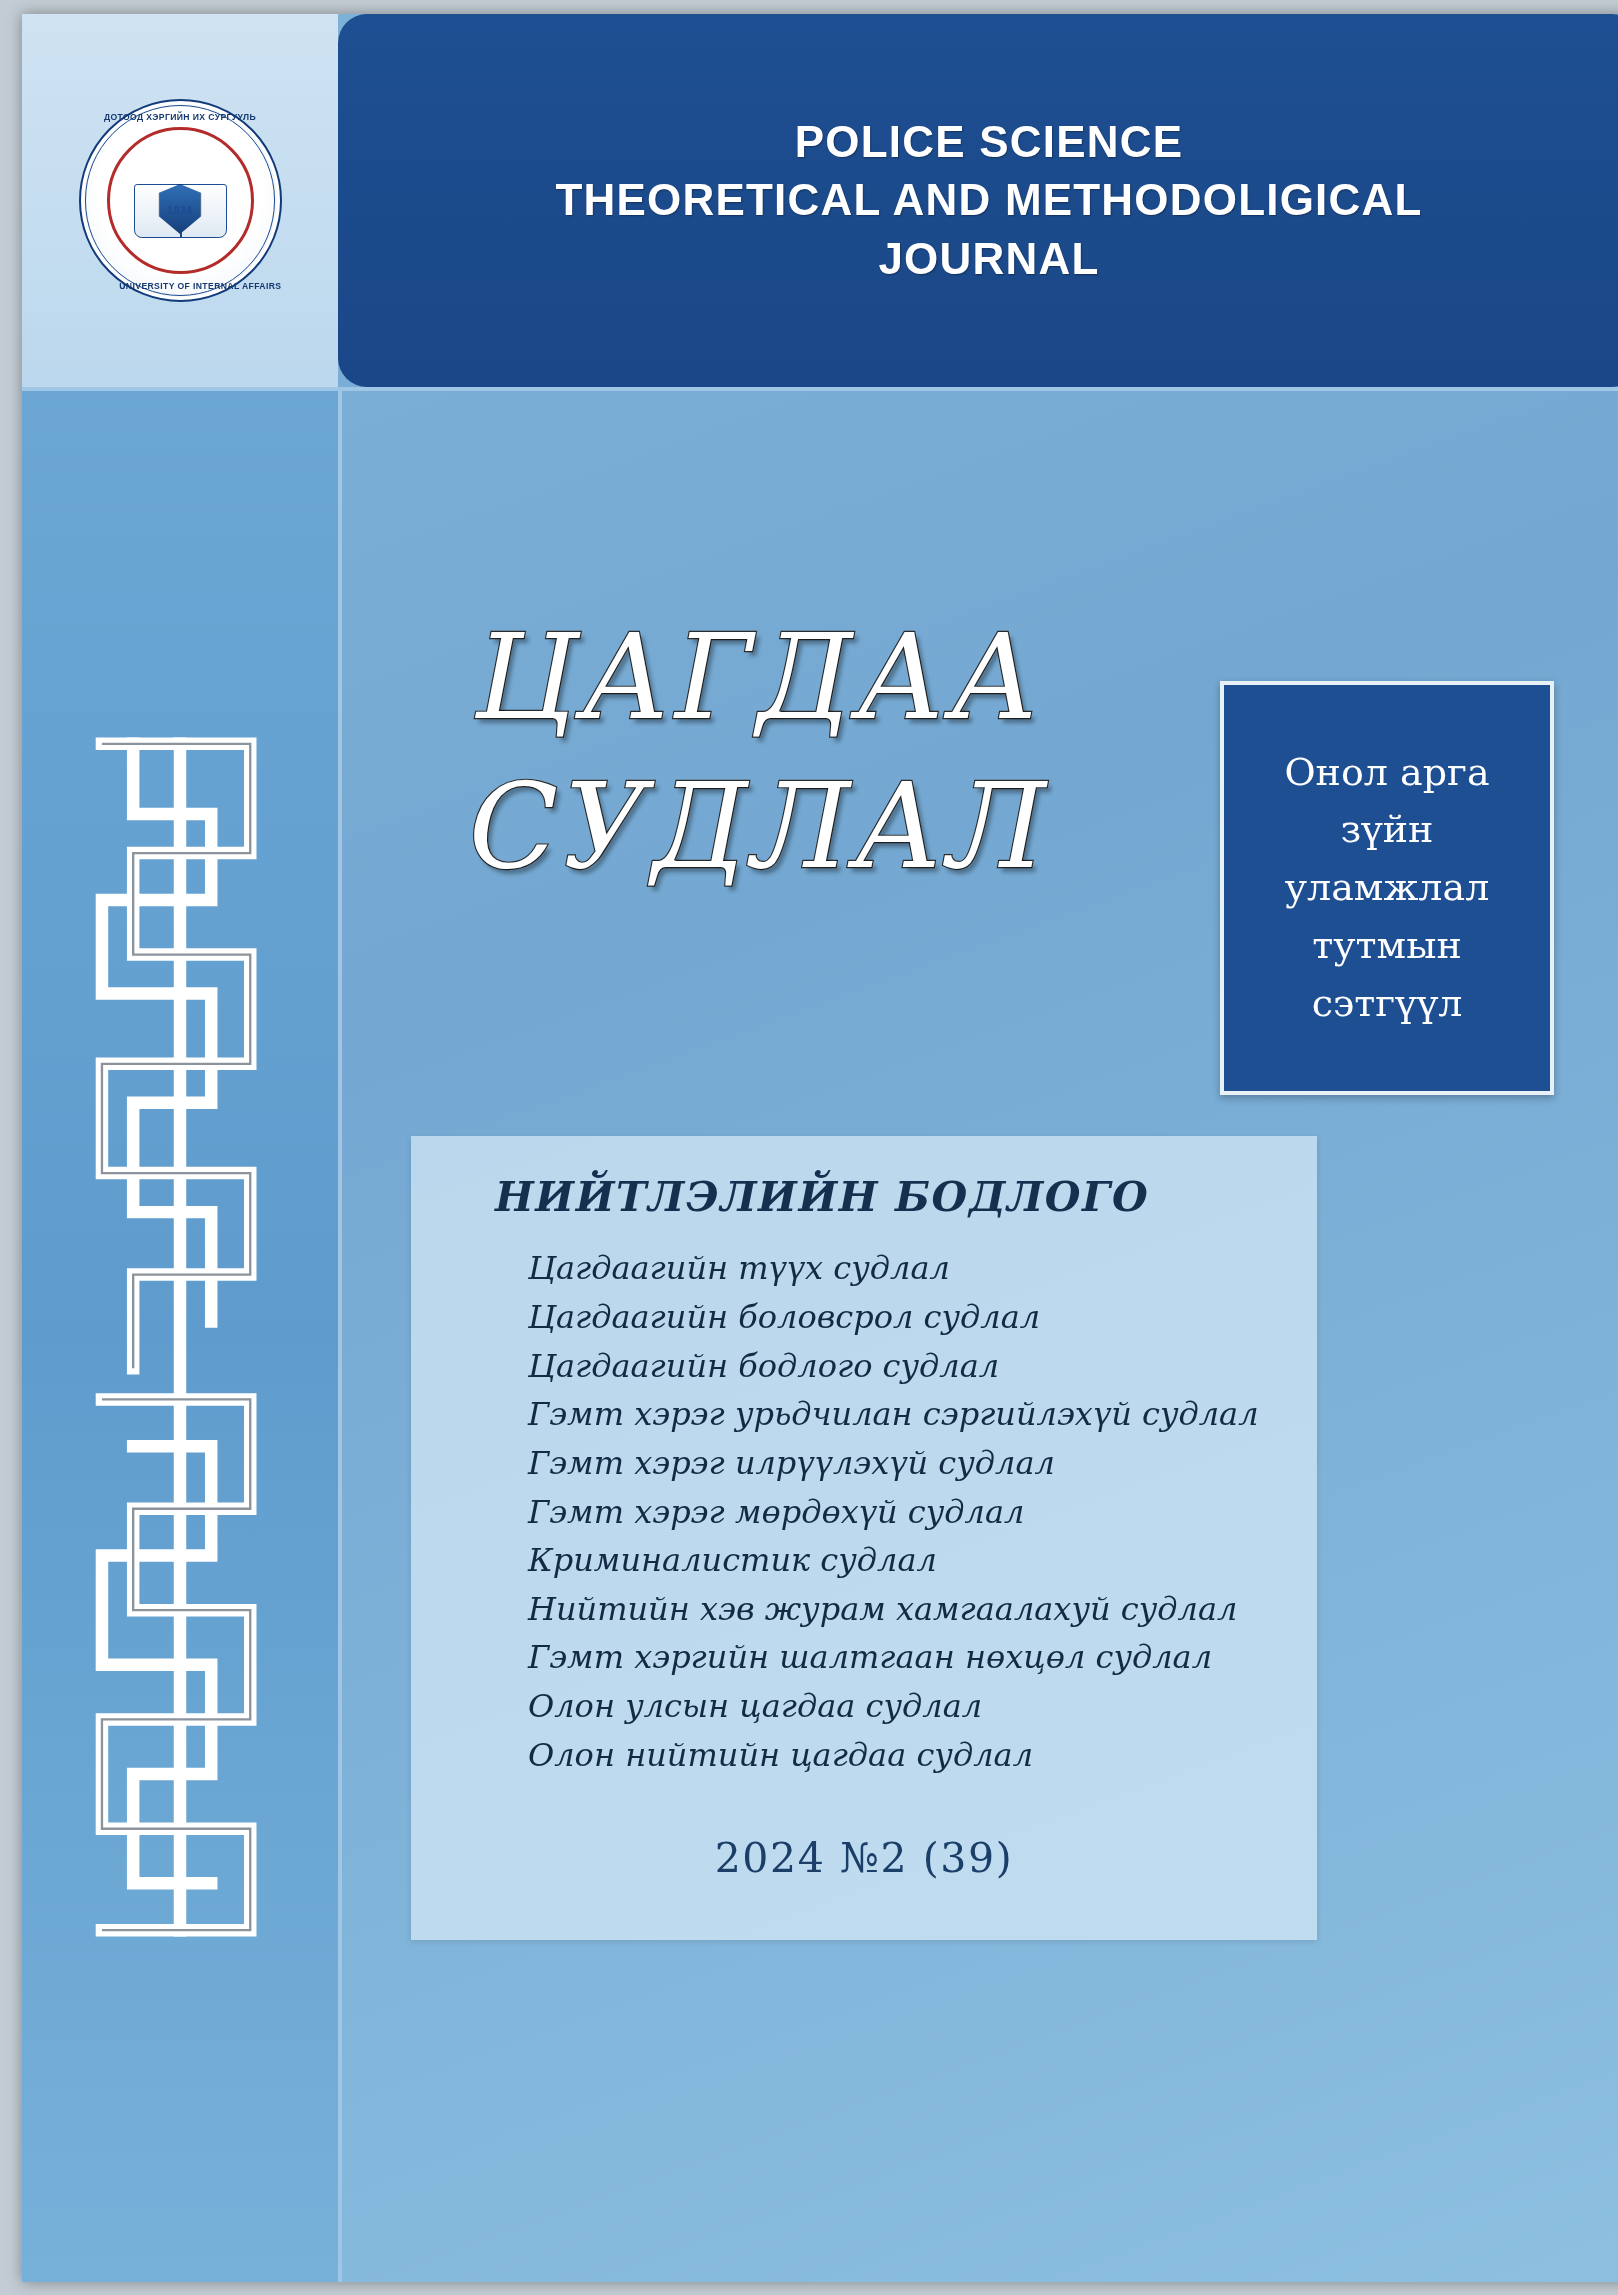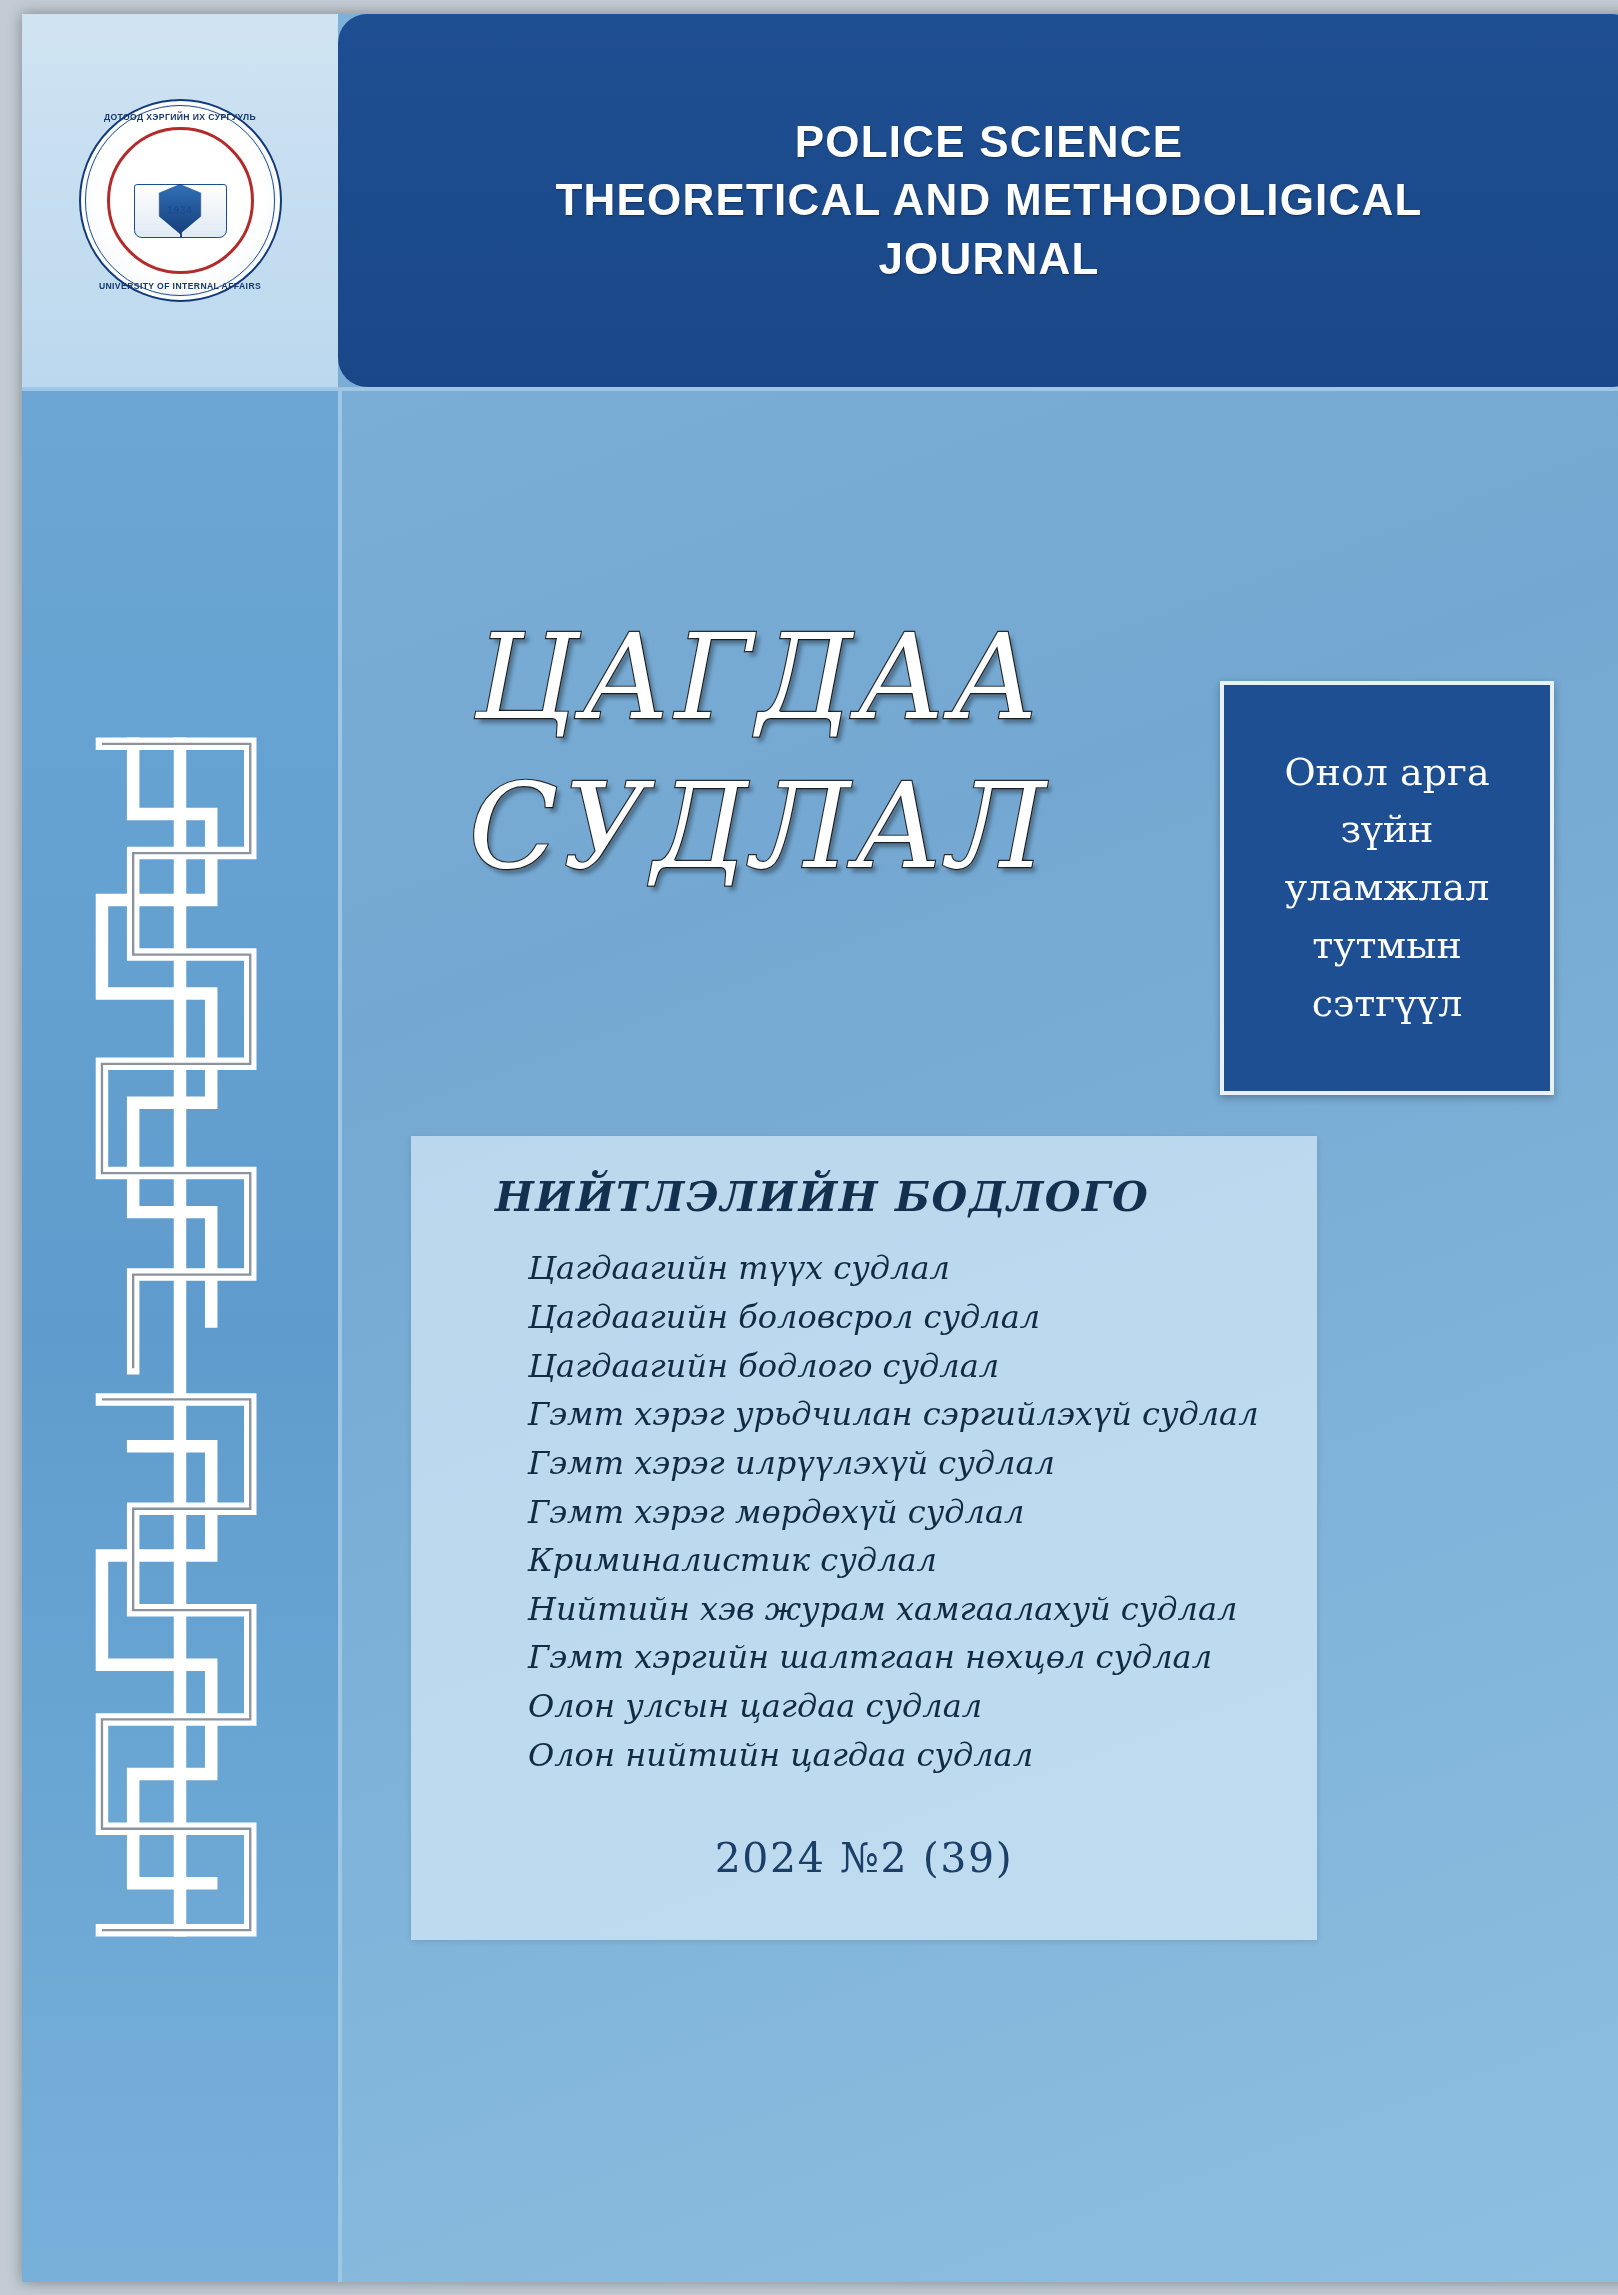--- a/index.html
+++ b/index.html
@@ -127,21 +127,21 @@
     position: absolute;
     left: 0; right: 0;
     text-align: center;
     font-size: 8.6px;
     color: #14386f;
     font-weight: bold;
     letter-spacing: 0.4px;
     text-transform: uppercase;
   }
   .emblem .arc-top { top: 12.5px; }
-  .emblem .arc-bottom { bottom: 11px; }
+  .emblem .arc-bottom { bottom: 11px; text-align: right; }
 
   
   .header-band {
     position: absolute;
     left: 316px;
     top: 0;
     right: 0;
     height: 373px;
     background: linear-gradient(180deg, #1e4f92 0%, #1a4787 100%);
     display: flex;

